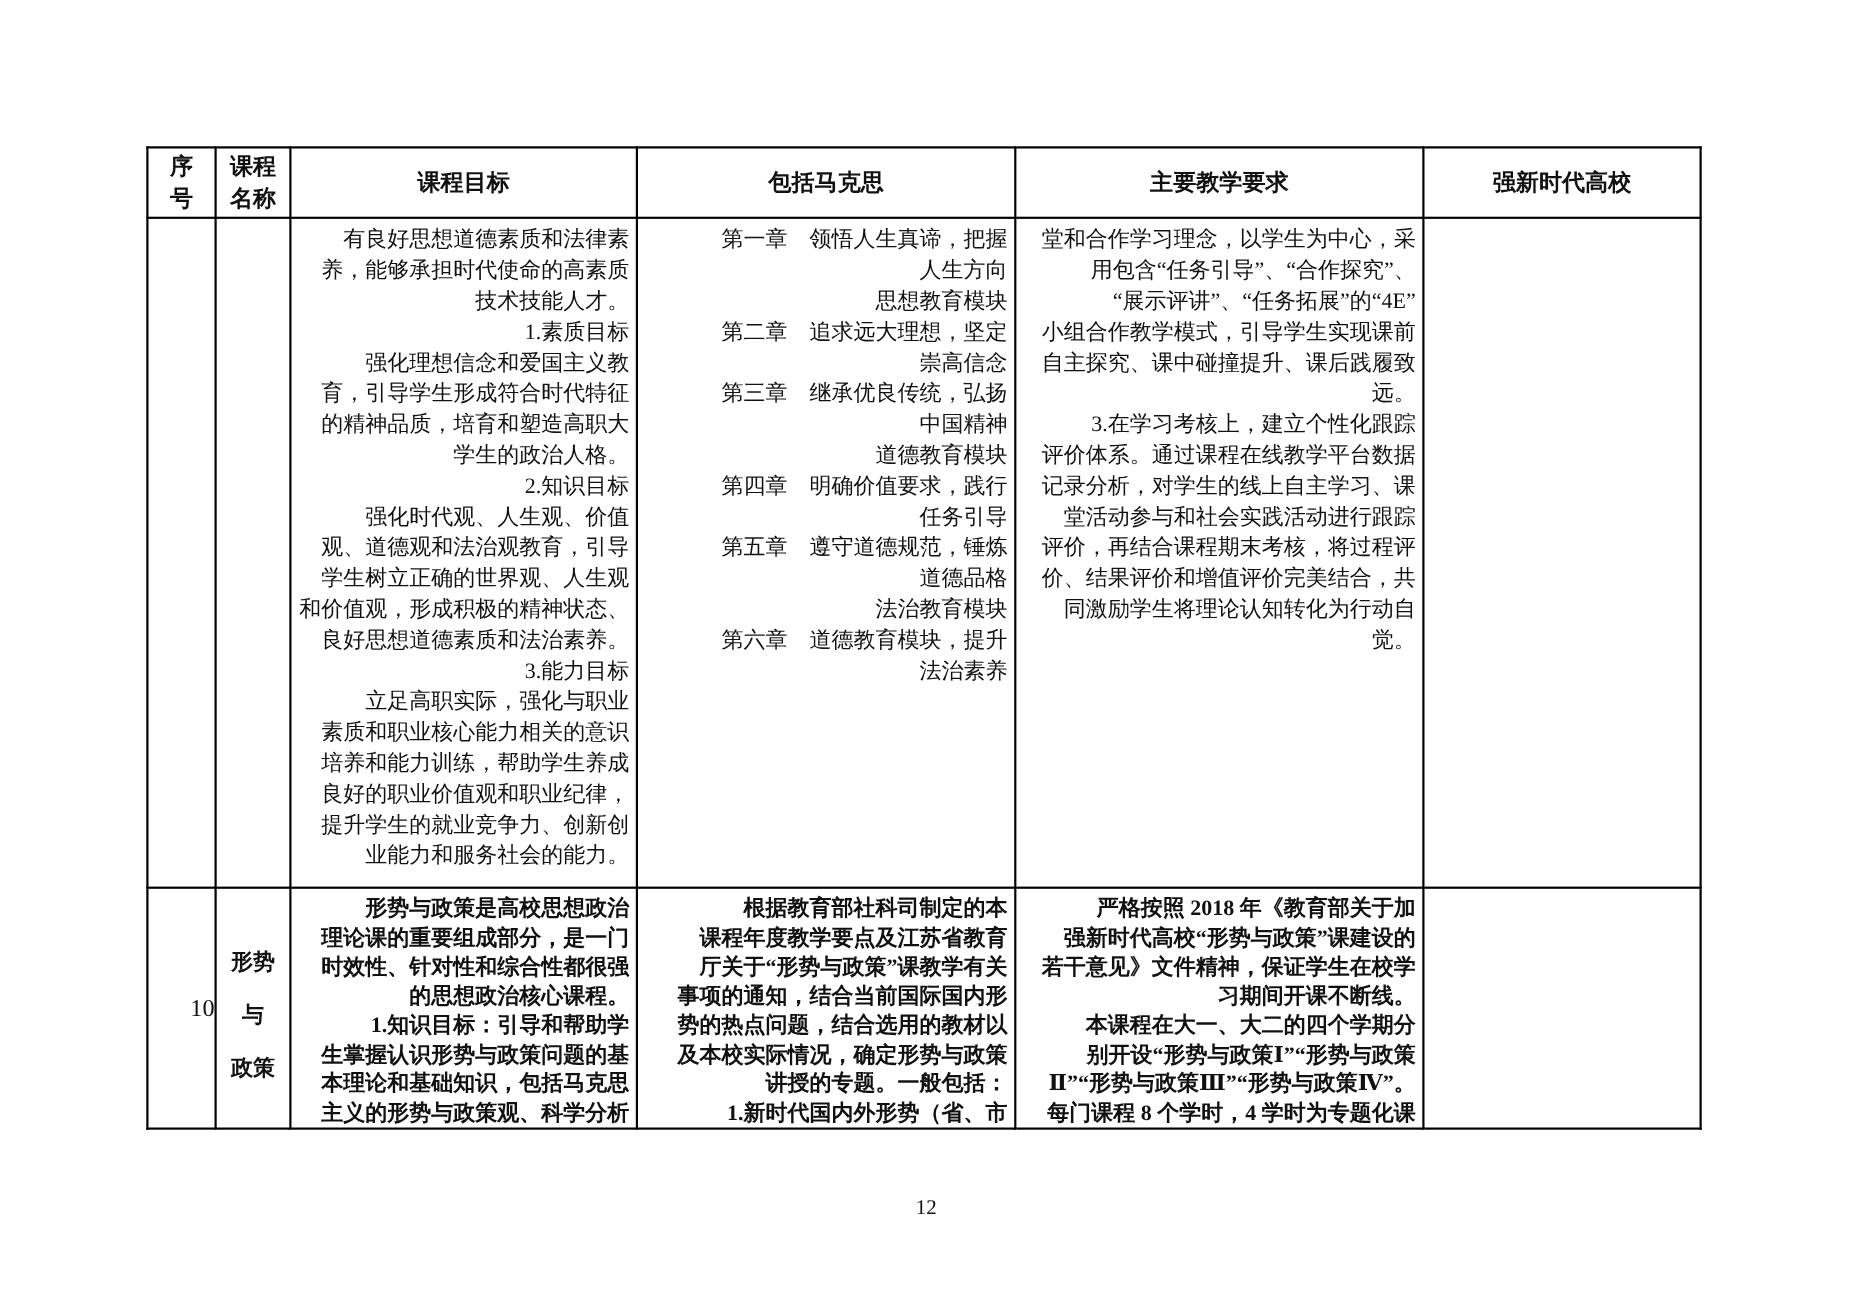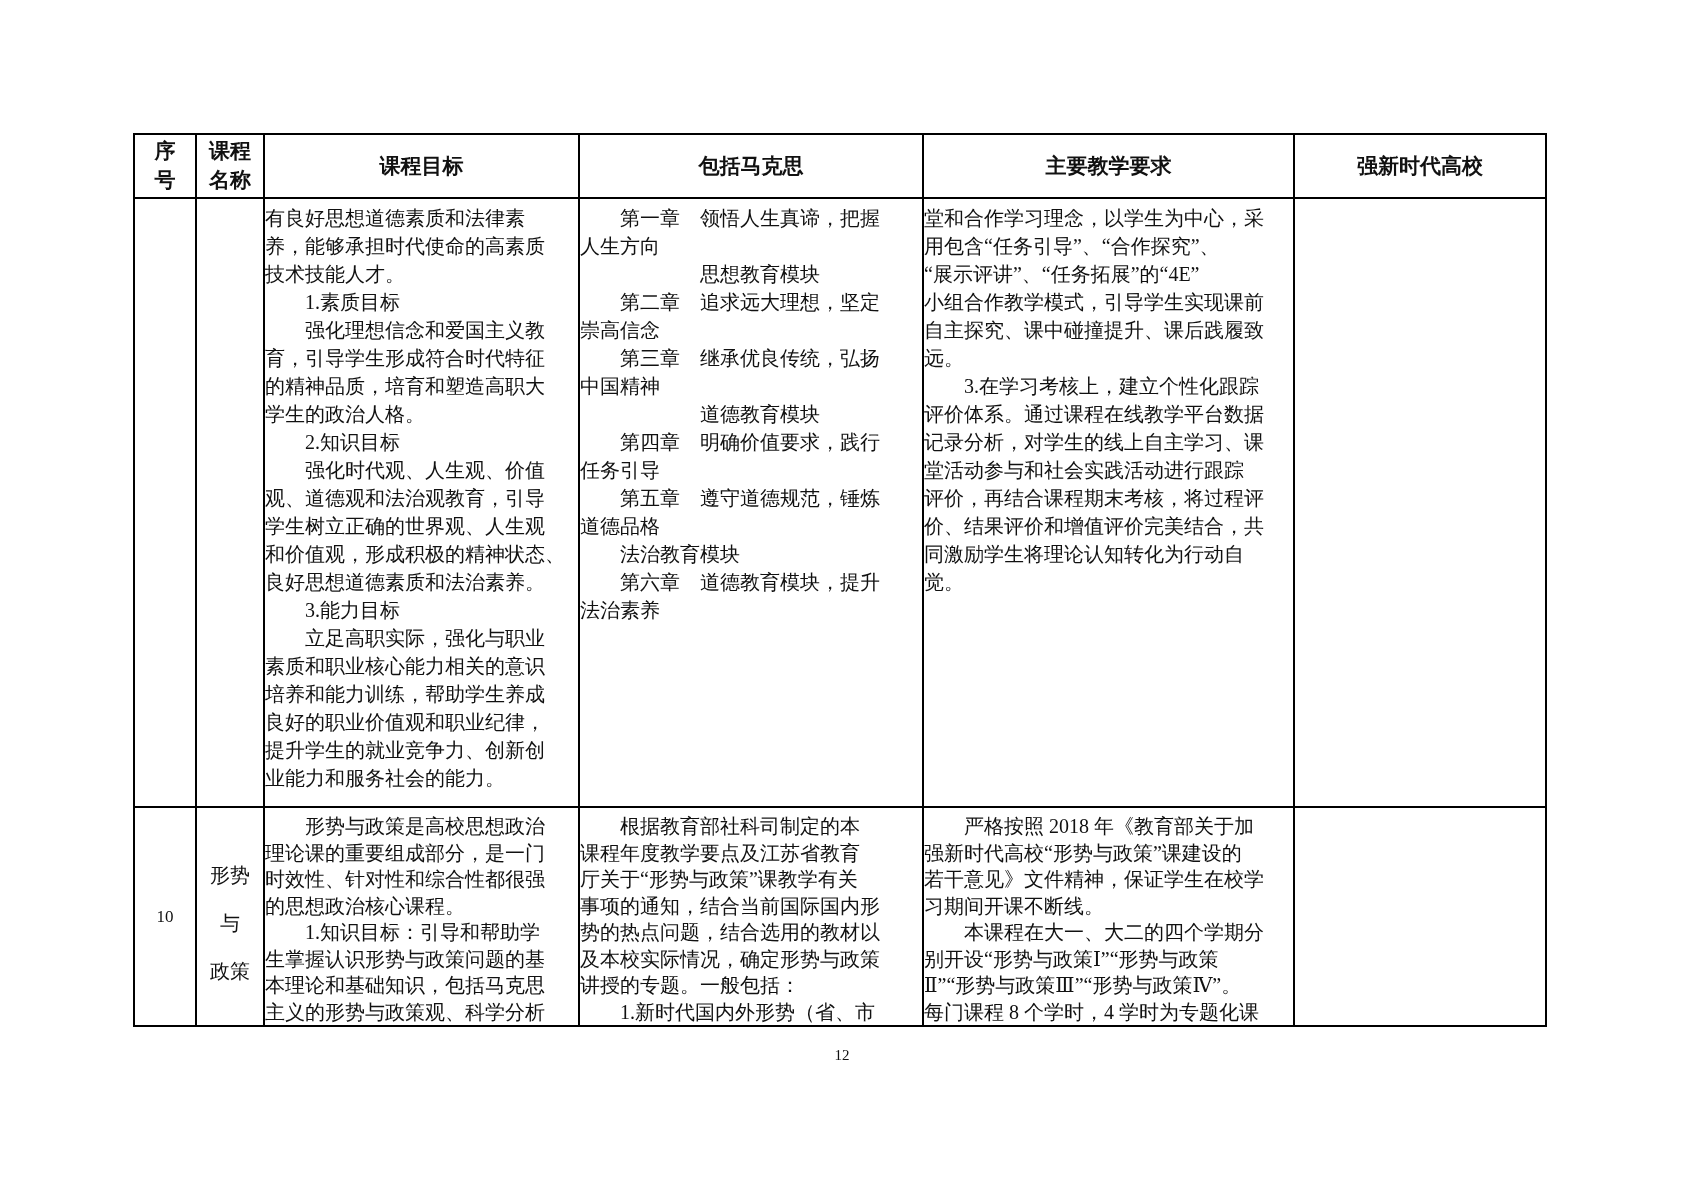--- a/index.html
+++ b/index.html
@@ -38,51 +38,51 @@
     padding: 0;
   }
   .course-table th .line {
     line-height: 29px;
     white-space: pre;
   }
   .course-table td {
     vertical-align: top;
     padding: 5px 6px 0 0;
     font-size: 20px;
+    text-align: right;
   }
   .line {
     white-space: pre;
     line-height: 28px;
   }
   tr.row-cont { height: 609px; }
   tr.row-10   { height: 217px; }
-  tr.row-10 .line { line-height: 26.5px; }
+  tr.row-10 .line { line-height: 26.5px; font-weight: bold; }
   td.c-seq {
-    text-align: center;
     vertical-align: middle;
-    font-size: 17px;
-    padding: 12px;
+    font-size: 22px;
+    padding: 0;
   }
   td.c-name {
     text-align: center;
     vertical-align: middle;
     padding: 0;
   }
   td.c-name .line {
     line-height: 36px;
     white-space: pre;
     margin-top: 12px;
   }
   .page-number {
     position: absolute;
-    top: 1047px;
+    top: 1088px;
     left: 0;
     width: 1684px;
     text-align: center;
-    font-size: 15px;
+    font-size: 19px;
     color: #111111;
   }
 </style>
 </head>
 <body>
 
 <div class="page">
 
   <table class="course-table">
     <colgroup>

